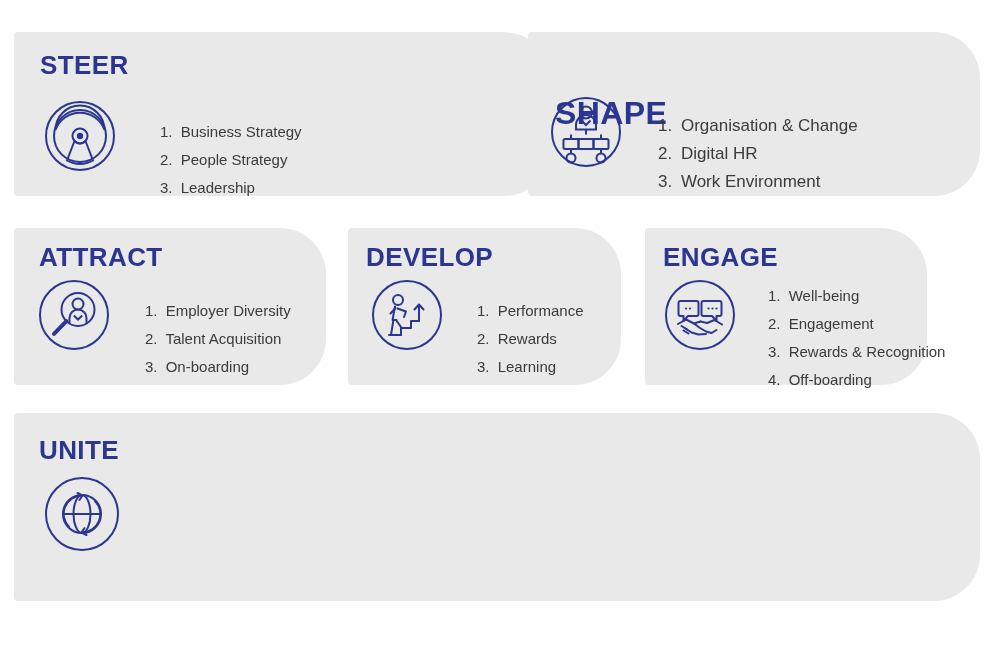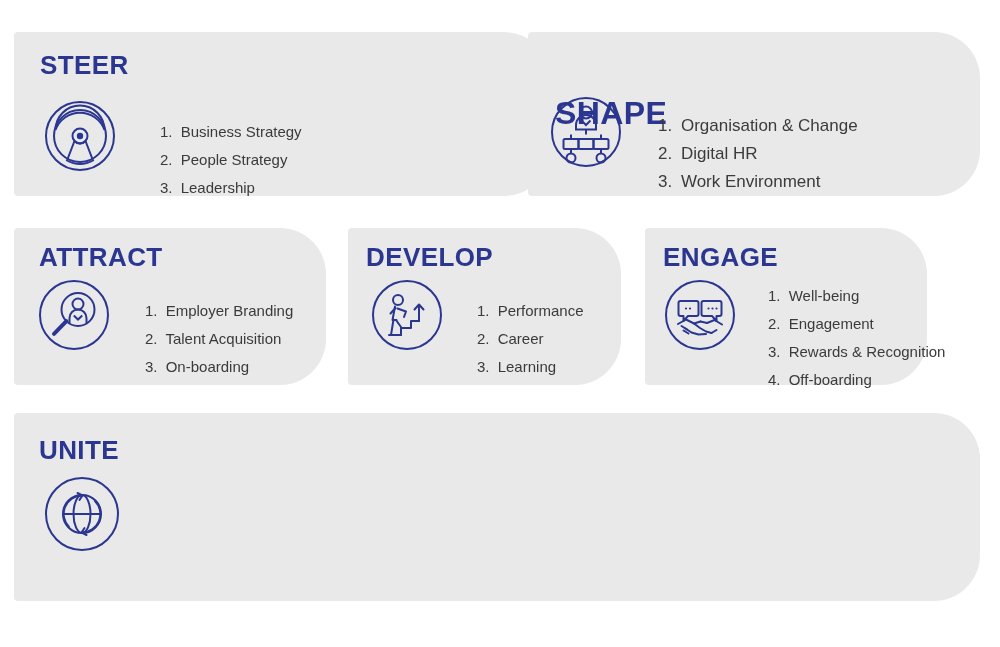--- a/index.html
+++ b/index.html
@@ -159,21 +159,21 @@
 
         <circle cx="41" cy="26" r="5.5"></circle>
         <path d="M32.5 45.5 v-5.5 a8.5 8.5 0 0 1 17 0 v5.5"></path>
         <path d="M36.8 37.5 L41 41.5 L45.2 37.5"></path>
       </svg>
     </span>
 
     <ul class="item-list" style="left:115px; top:53px; font-size:15px; line-height:28px;">
       <li>
         <span class="num" style="margin-right: 4px;">1.</span>
-        <span>Employer Branding</span>
+        <span>Employer Diversity</span>
       </li>
       <li>
         <span class="num" style="margin-right: 4px;">2.</span>
         <span>Talent Acquisition</span>
       </li>
       <li>
         <span class="num" style="margin-right: 4px;">3.</span>
         <span>On-boarding</span>
       </li>
     </ul>
@@ -204,21 +204,21 @@
       </svg>
     </span>
 
     <ul class="item-list" style="left:113px; top:53px; font-size:15px; line-height:28px;">
       <li>
         <span class="num" style="margin-right: 4px;">1.</span>
         <span>Performance</span>
       </li>
       <li>
         <span class="num" style="margin-right: 4px;">2.</span>
-        <span>Career</span>
+        <span>Rewards</span>
       </li>
       <li>
         <span class="num" style="margin-right: 4px;">3.</span>
         <span>Learning</span>
       </li>
     </ul>
   </div>
 
   <div class="card r-engage" style="left:645px; top:228px; width:282px; height:157px;">
     <div class="card-title" style="left:18px; top:14px; font-size:26px;">ENGAGE</div>

